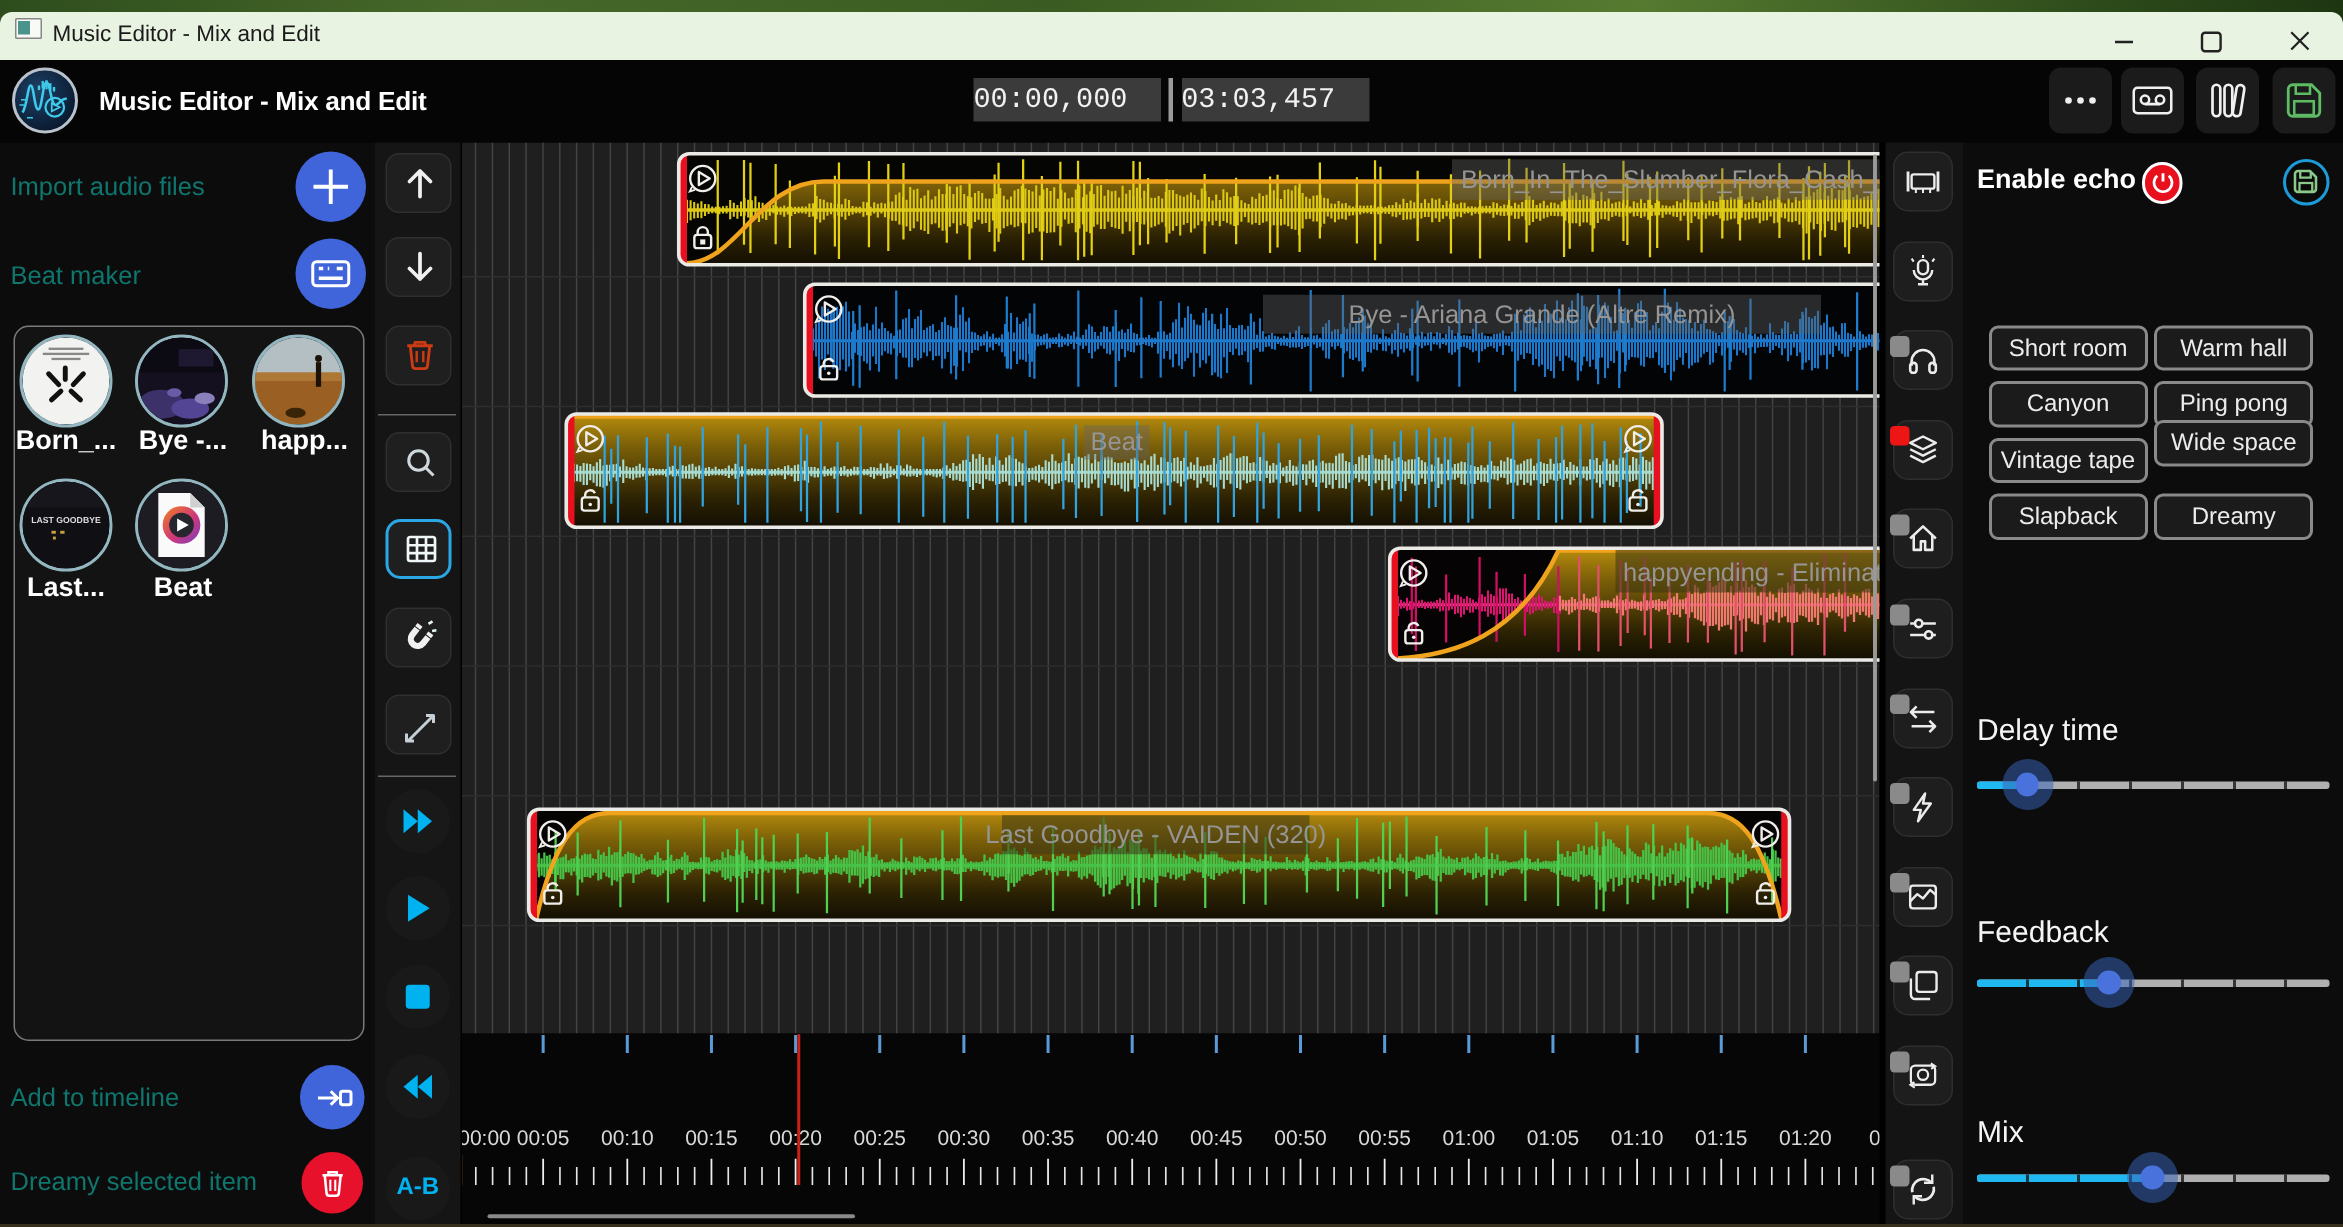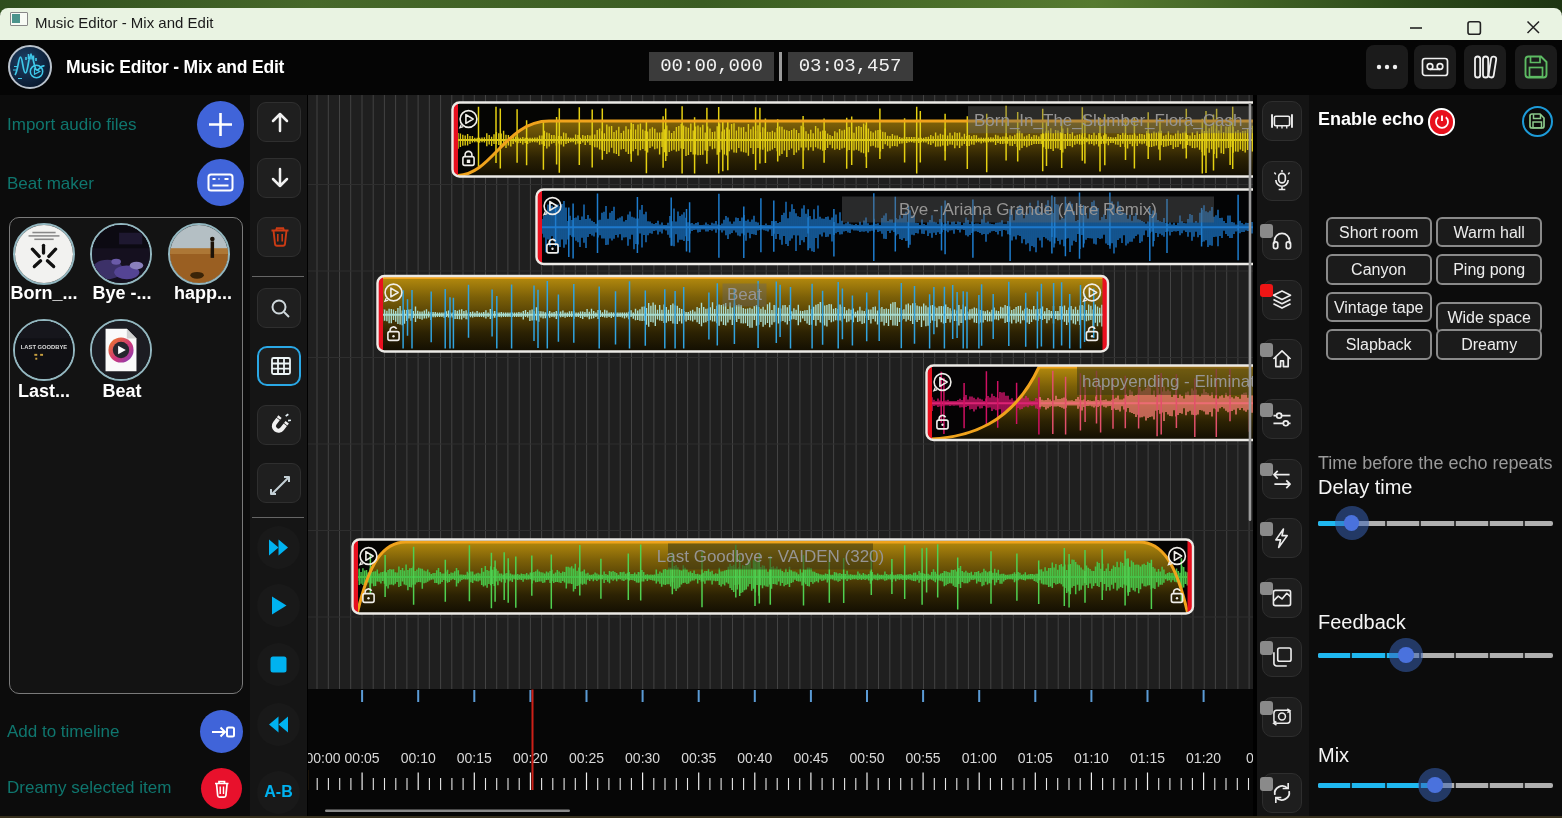--- a/index.html
+++ b/index.html
@@ -7,21 +7,21 @@
 #desk{position:absolute;left:0;top:0;width:1562px;height:14px;background:linear-gradient(90deg,#2e4d1d,#47682a 20%,#3a5c22 45%,#567a30 70%,#2c4a1a 90%,#1e3512)}
 #tbar{position:absolute;left:0;top:8px;width:1562px;height:31.5px;background:#e9f3e2;border-radius:8px 8px 0 0}
 #tbar .ticon{position:absolute;left:9.5px;top:3.5px;width:18.5px;height:14px;border:1.3px solid #888;border-radius:1px;background:#f8fbf5}
 #tbar .ticon i{position:absolute;left:1px;top:1px;width:8.5px;height:9.5px;background:#4b948c;display:block}
 #tbar .ttl{position:absolute;left:35px;top:5.5px;font-size:15px;color:#1a1a1a}
 .wbtn{position:absolute;top:9px;color:#222}
 
 #hdr{position:absolute;left:0;top:39.5px;width:1562px;height:55.5px;background:#050505}
 #logo{position:absolute;left:8px;top:5.5px;width:44px;height:44px;border-radius:50%;border:2px solid #b9c2cc;background:radial-gradient(circle at 38% 35%,#1e4166,#0a1a30 75%)}
 #appttl{position:absolute;left:66px;top:17px;font-size:17.5px;font-weight:bold;color:#fff;letter-spacing:-0.2px}
-.tbox{position:absolute;top:12.5px;width:125px;height:29px;background:#3b3b3b;color:#f2f2f2;font-family:"Liberation Mono",monospace;font-size:19px;text-align:center;line-height:29px}
+.tbox{position:absolute;top:12.5px;width:125px;height:29px;background:#3b3b3b;color:#f2f2f2;font-family:"Liberation Mono",monospace;font-size:19px;text-align:left;line-height:29px}
 #tsep{position:absolute;left:779px;top:12.5px;width:2.5px;height:29px;background:#9a9a9a}
 .hbtn{position:absolute;top:5.5px;width:42px;height:44px;background:#1b1b1b;border-radius:8px}
 
 #sbar{position:absolute;left:0;top:95px;width:250px;height:723px;background:#0c0c0c}
 .slbl{position:absolute;left:7px;font-size:17px;font-weight:normal;color:#0f766e}
 .bluebtn{position:absolute;border-radius:50%;background:#4064d9}
 #panel{position:absolute;left:8.5px;top:121.5px;width:234px;height:477px;border:1.5px solid #7a7a7a;border-radius:10px;background:#131313}
 .thumb{position:absolute;width:62px;height:62px;border-radius:50%;border:2px solid #93b7c0;overflow:hidden}
 .tlab{position:absolute;width:90px;text-align:center;font-size:18px;font-weight:bold;color:#fff}
 
@@ -613,24 +613,23 @@
             <path d="M6 8a2 2 0 0 1 2-2h8l4 4v8a2 2 0 0 1-2 2H8a2 2 0 0 1-2-2z"></path>
             <path d="M9.5 6.2v4.2h7V6.2" stroke-width="1.5"></path>
             <rect x="9" y="14" width="8.5" height="5.8" stroke-width="1.5"></rect>
           </g>
         </svg></div>
   <div class="preset" style="left:16.7px;top:121.8px">Short room</div>
   <div class="preset" style="left:127.2px;top:121.8px">Warm hall</div>
   <div class="preset" style="left:16.7px;top:159.3px">Canyon</div>
   <div class="preset" style="left:127.2px;top:159.3px">Ping pong</div>
   <div class="preset" style="left:16.7px;top:196.8px">Vintage tape</div>
-  <div class="preset" style="left:127.2px;top:207px">Wide space</div>
+  <div class="preset" style="left:127.2px;top:185px">Wide space</div>
   <div class="preset" style="left:16.7px;top:234.3px">Slapback</div>
   <div class="preset" style="left:127.2px;top:234.3px">Dreamy</div>
-  <div class="desc" style="top:356px">Time before the echo repeats</div>
   <div class="plab" style="top:381px">Delay time</div>
   <div class="sld" style="top:414px">
         <div class="tr"></div>
         <div class="fill" style="width:33.5px"></div>
         <div class="ticks"></div>
         <div class="th" style="left:16.5px">
           <i></i>
         </div>
       </div>
   <div class="plab" style="top:516px">Feedback</div>

